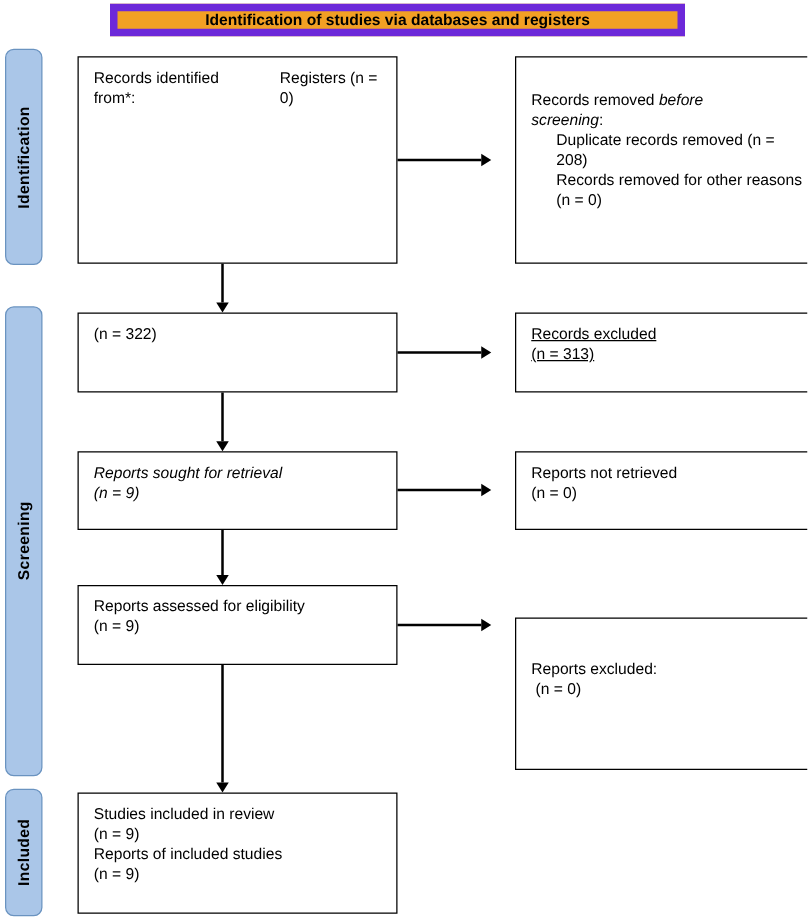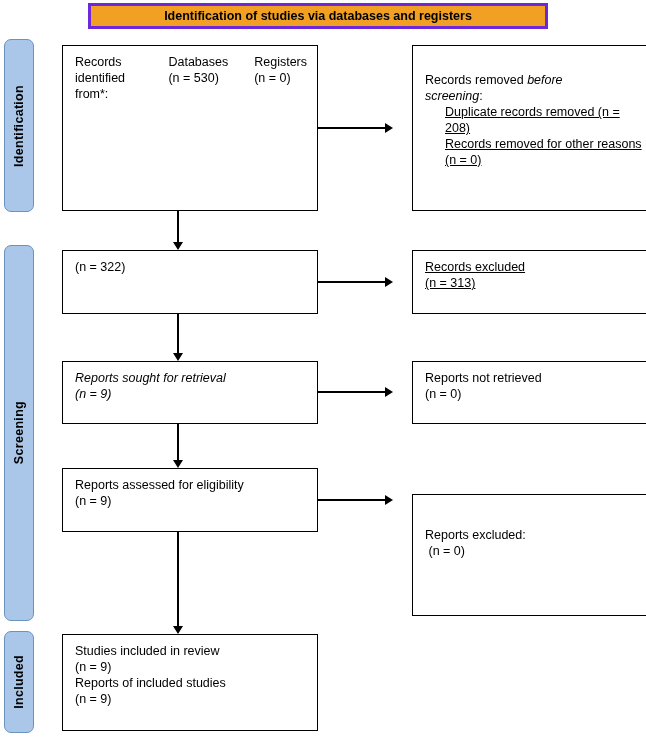--- a/index.html
+++ b/index.html
@@ -17,21 +17,21 @@
     overflow: hidden;
     font-size: 12.5px;
     line-height: 16px;
   }
   
   .banner {
     position: absolute;
     left: 88px; top: 3px;
     width: 460px; height: 26px;
     background: #F2A024;
-    border: 3px solid #6d28d9;
+    border: 6px solid #6d28d9;
     box-sizing: border-box;
     display: flex;
     align-items: center;
     justify-content: center;
     font-weight: bold;
     font-size: 12.5px;
   }
   
   .stage {
     position: absolute;
@@ -72,21 +72,21 @@
   .box-removed         { top: 45px;  height: 166px; padding-top: 26px; }
   .box-screened        { top: 250px; height: 64px; }
   .box-excluded        { top: 250px; height: 64px; text-decoration: underline; }
   .box-sought          { top: 361px; height: 63px; font-style: italic; }
   .box-not-retrieved   { top: 361px; height: 63px; }
   .box-assessed        { top: 468px; height: 64px; }
   .box-rep-excluded    { top: 494px; height: 122px; padding-top: 32px; }
   .box-included        { top: 634px; height: 97px; }
 
   .indent-lg { padding-left: 26px; }
-  .indent-sm { padding-left: 20px; text-decoration: underline; }
+  .indent-sm { padding-left: 20px; }
   .it { font-style: italic; }
   .removed-title { max-width: 172px; }
   .prewrap { white-space: pre-wrap; }
 
   
   .arrow-v {
     position: absolute;
     width: 2px;
     background: #000000;
   }
@@ -136,21 +136,20 @@
   </div>
   <div class="stage stage-screening">
     <span class="stage-text">Screening</span>
   </div>
   <div class="stage stage-included">
     <span class="stage-text">Included</span>
   </div>
 
   <div class="box col-left box-identified">
     <div>Records identified from*:</div>
-    <div class="indent-lg">Databases (n = 530)</div>
     <div class="indent-lg">Registers (n = 0)</div>
   </div>
 
   <div class="box col-right box-removed">
     <div class="removed-title"><span>Records removed </span><span class="it">before screening</span><span>:</span></div>
     <div class="indent-sm">Duplicate records removed (n = 208)</div>
     <div class="indent-sm">Records removed for other reasons (n = 0)</div>
   </div>
 
   <div class="box col-left box-screened">

